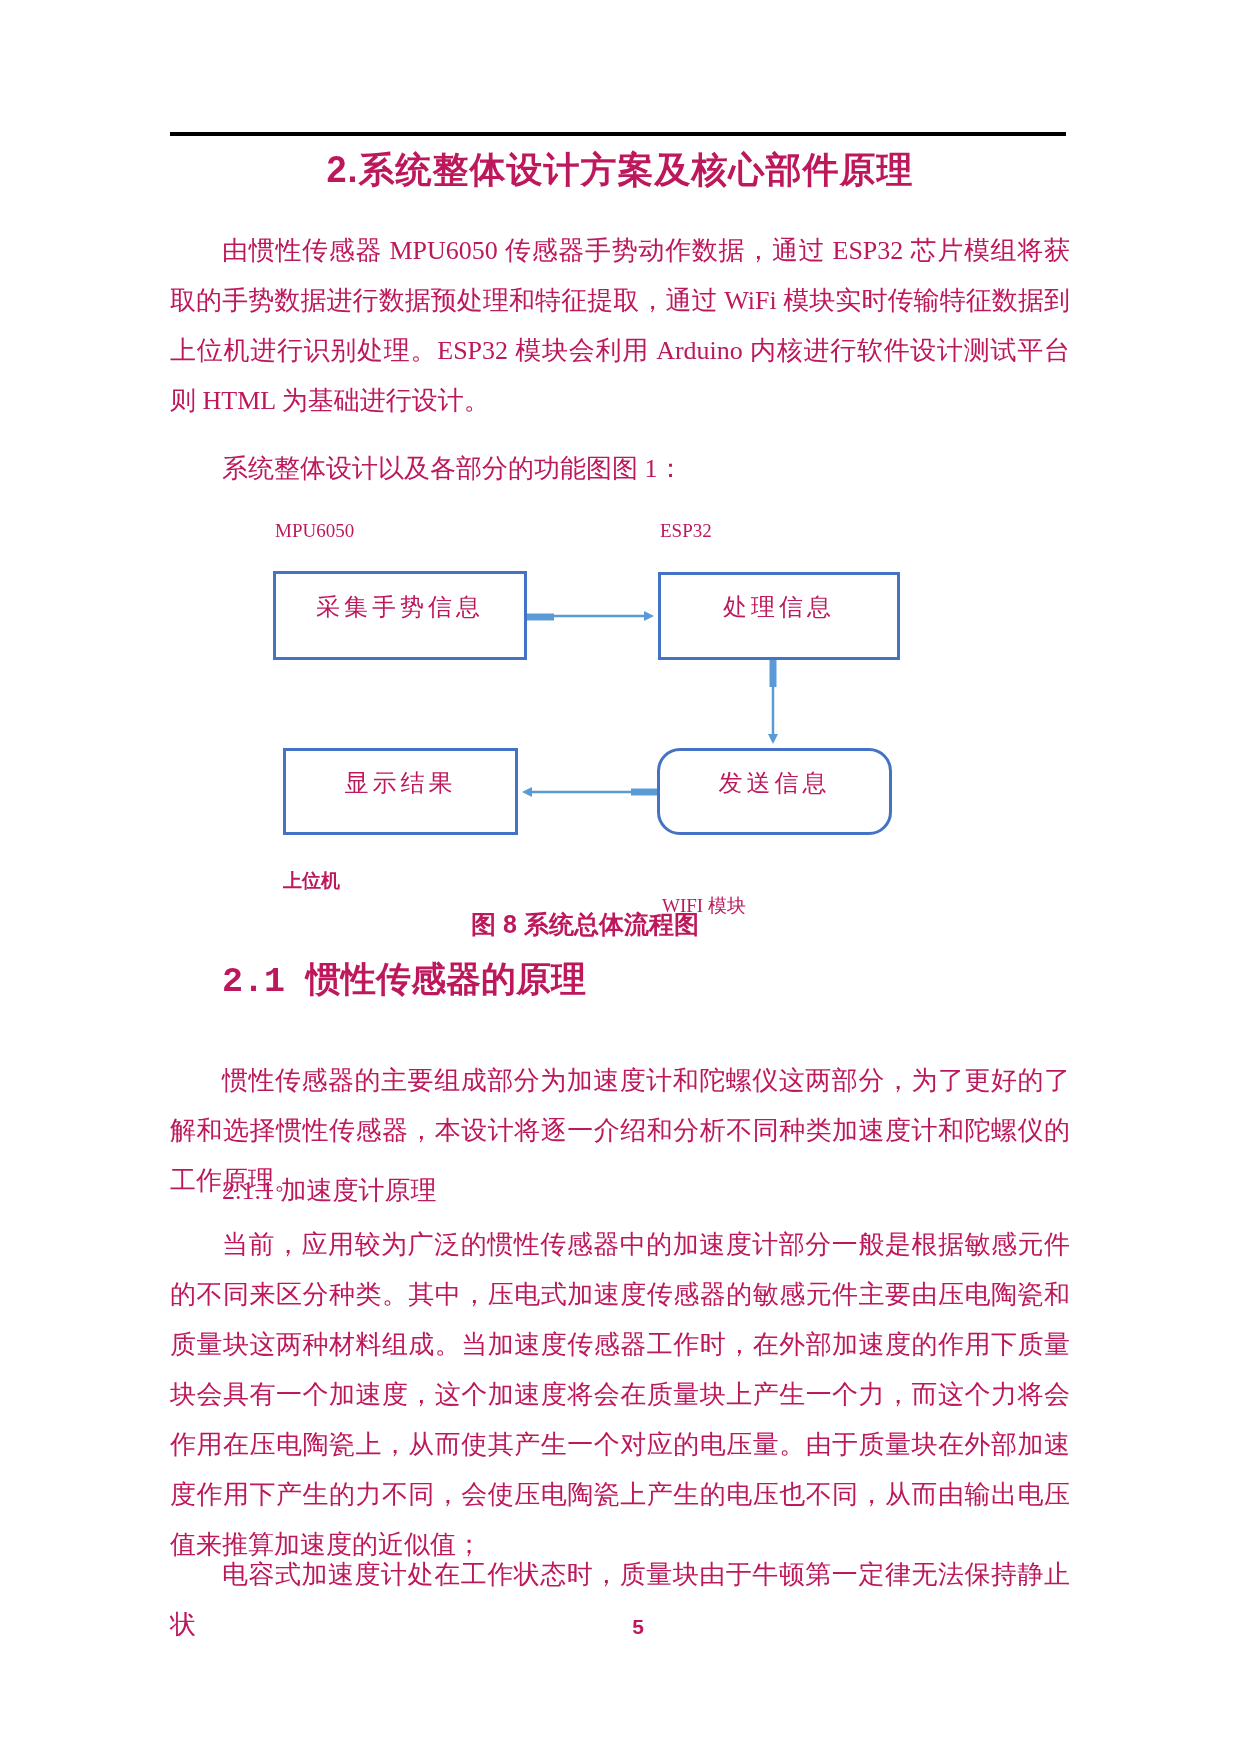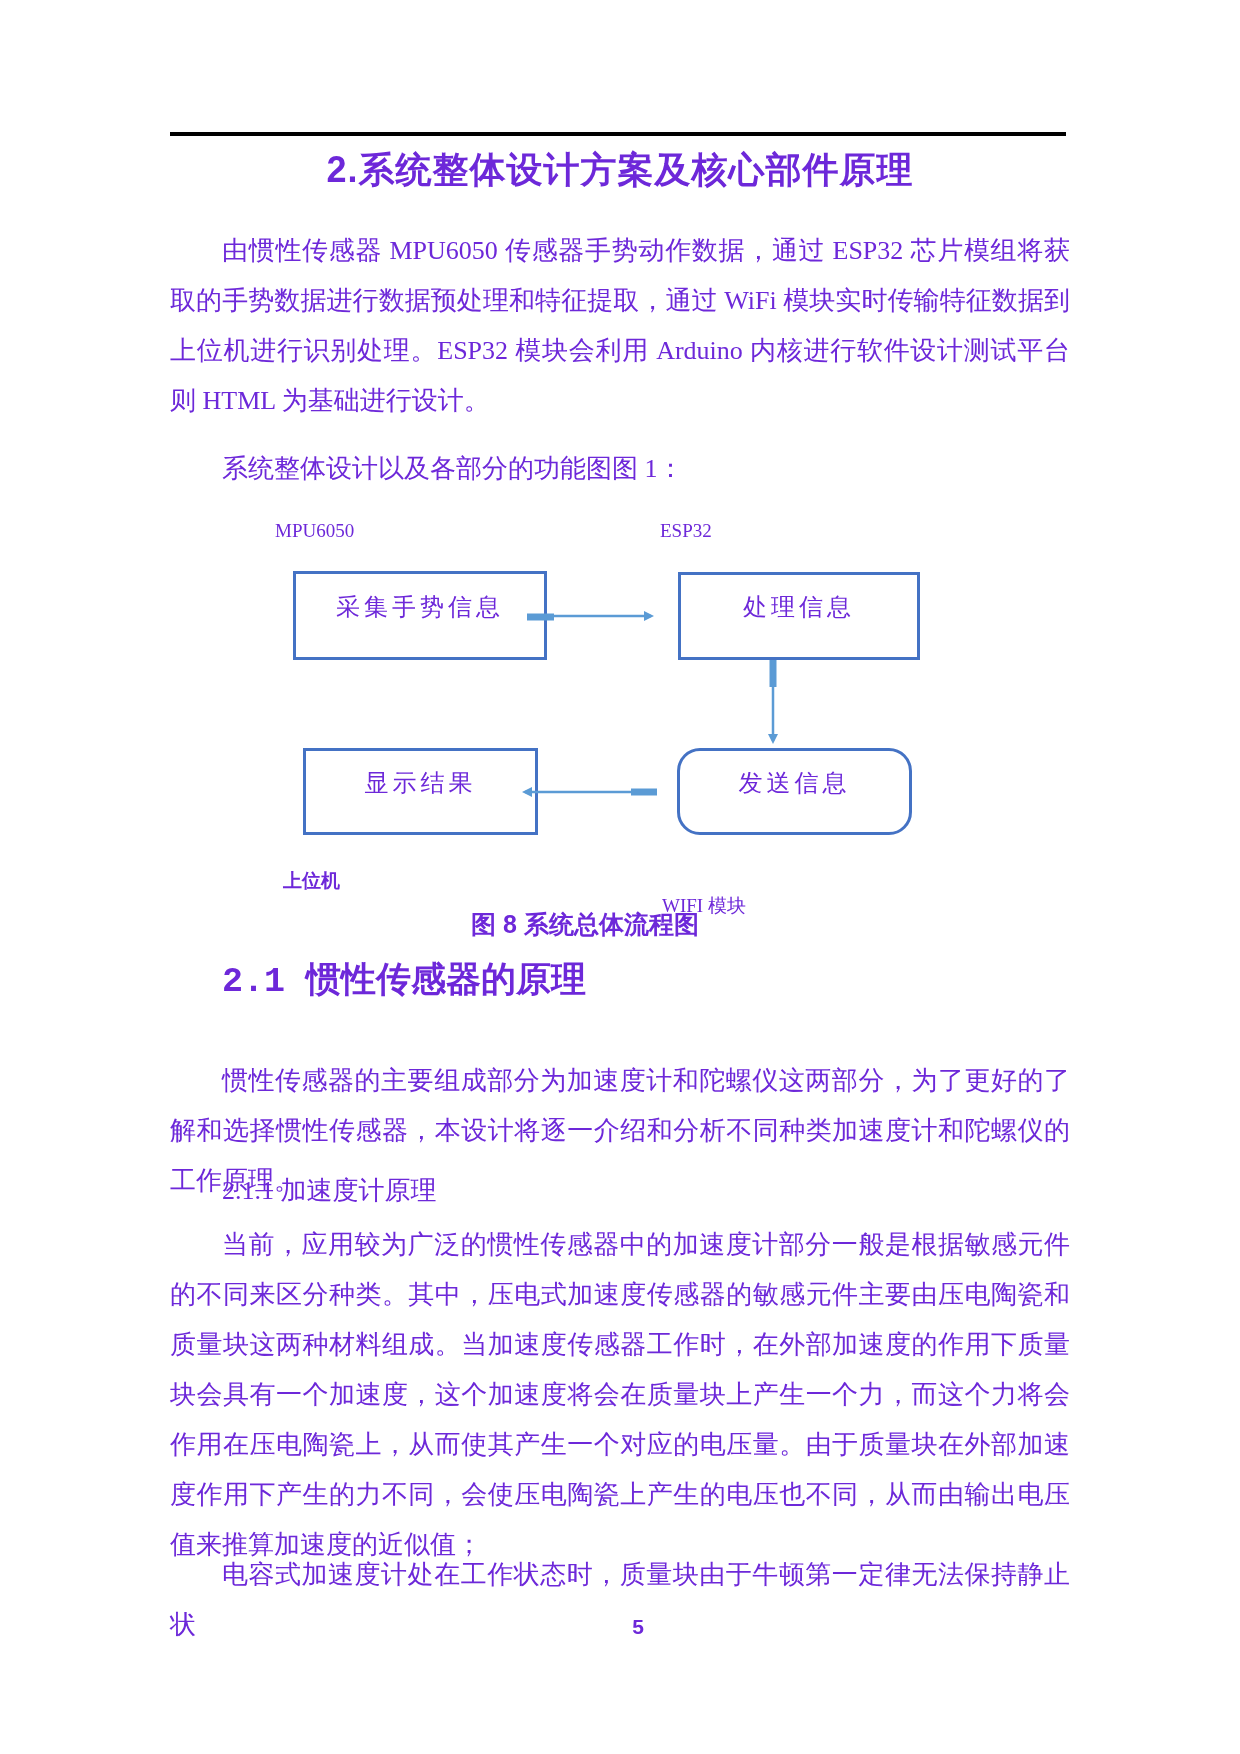--- a/index.html
+++ b/index.html
@@ -8,21 +8,21 @@
     --rule:#000000;
   }
   html,body{margin:0;padding:0;background:#888;}
   .page{
     position:relative;
     width:1240px;height:1754px;
     background:#ffffff;
     margin:0 auto;
     overflow:hidden;
     font-family:"Liberation Serif","DejaVu Serif",serif;
-    color:#6d28d9;
+    color:#be185d;
   }
   .rule{
     position:absolute;left:170px;top:132px;width:896px;height:4px;
     background:var(--rule);
   }
   .doc-title{
     position:absolute;left:170px;top:147px;width:900px;
     text-align:center;
     font-family:"Liberation Sans","DejaVu Sans",sans-serif;
     font-weight:bold;font-size:36px;line-height:46px;
@@ -54,21 +54,20 @@
   }
   .node{
     position:absolute;
     box-sizing:border-box;
     border:3px solid var(--box-border);
     background:#fff;
     display:flex;align-items:center;justify-content:center;
     padding-bottom:18px;
     font-size:24px;
     letter-spacing:4px;
-    margin-left:20px;
   }
   #node-collect{left:103px;top:66px;width:254px;height:89px;}
   #node-process{left:488px;top:67px;width:242px;height:88px;}
   #node-display{left:113px;top:243px;width:235px;height:87px;}
   #node-send{left:487px;top:243px;width:235px;height:87px;border-radius:23px;}
   .node-tag{
     position:absolute;width:200px;
     font-size:19px;line-height:28px;
   }
   #tag-mpu{left:105px;top:12px;}

